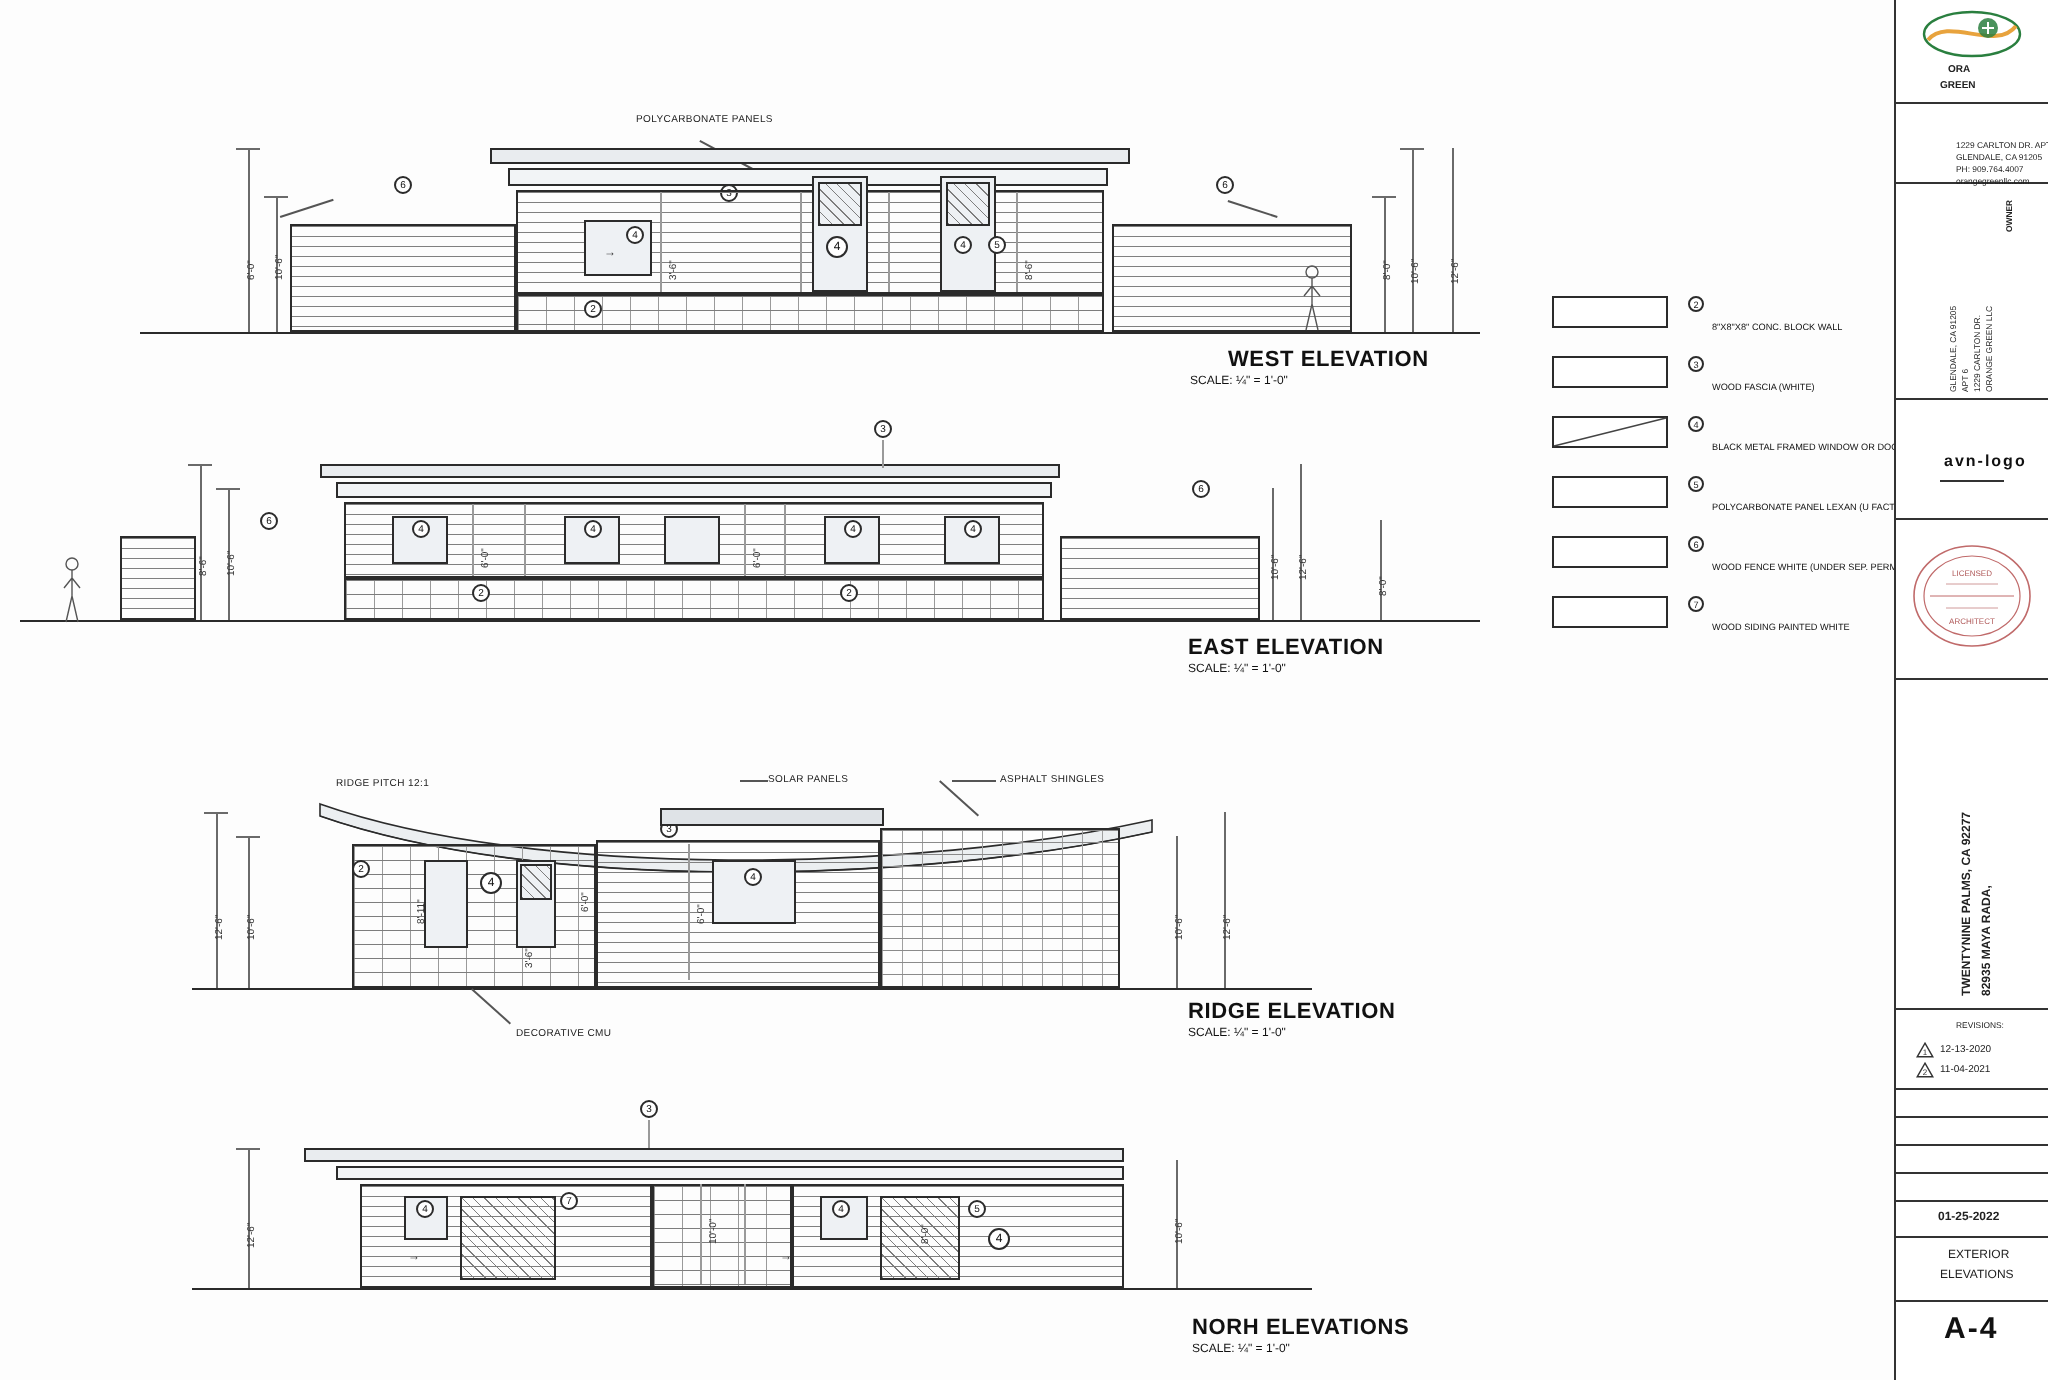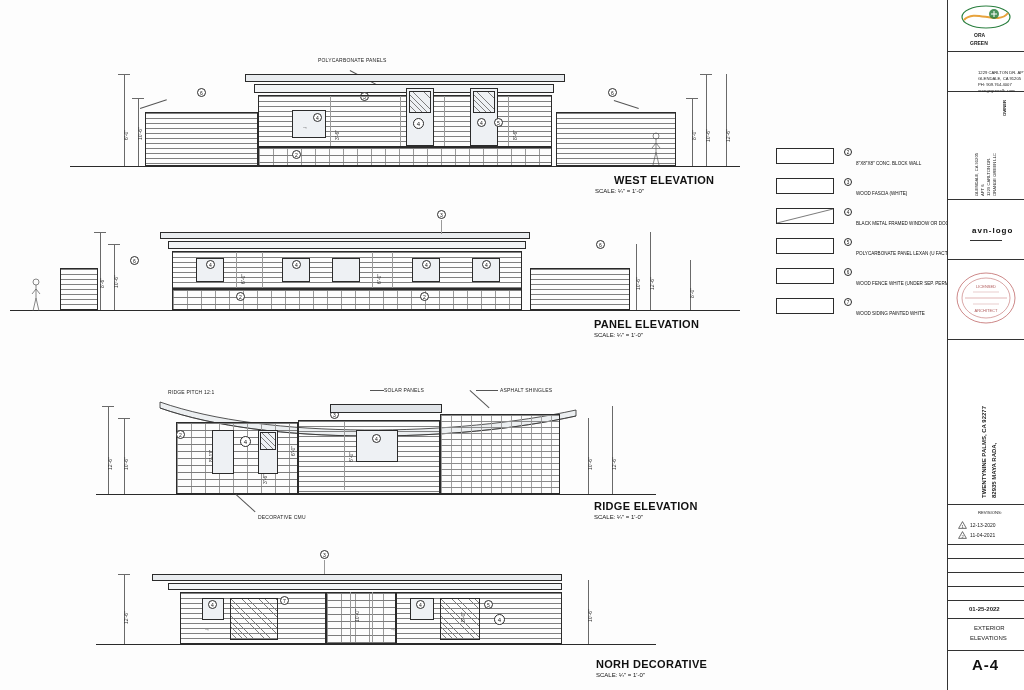--- a/index.html
+++ b/index.html
@@ -174,21 +174,21 @@
     <div class="tag" style="left:130px;top:56px;">6</div>
     <div class="box hatch-h" style="left:530px;top:68px;width:100px;height:42px;"></div>
     <div class="ln hl" style="left:530px;top:68px;width:100px;"></div>
     <div class="tag" style="left:596px;top:40px;">6</div>
 
     <svg class="person" width="12" height="34" viewBox="0 0 12 34" style="left:30px;top:78px;">
       <circle cx="6" cy="4" r="3" fill="none" stroke="#555" stroke-width=".7"></circle>
       <path d="M6 7 V20 M6 11 L2 16 M6 11 L10 16 M6 20 L3 33 M6 20 L9 33" fill="none" stroke="#555" stroke-width=".7"></path>
     </svg>
 
-    <div class="title" style="left:594px;top:118px;">PANEL ELEVATION</div>
+    <div class="title" style="left:594px;top:118px;">EAST ELEVATION</div>
     <div class="scale" style="left:594px;top:132px;">SCALE: ¼" = 1'-0"</div>
   </div>
 
   <div class="abs" style="left:0;top:370px;width:760px;height:160px;">
 
     <div class="lbl" style="left:168px;top:19px;">RIDGE PITCH 12:1</div>
     <div class="lbl" style="left:384px;top:17px;">SOLAR PANELS</div>
     <div class="lbl" style="left:500px;top:17px;">ASPHALT SHINGLES</div>
     <div class="leader" style="left:370px;top:20px;width:14px;"></div>
     <div class="leader" style="left:476px;top:20px;width:22px;"></div>
@@ -272,21 +272,21 @@
     <div class="tag" style="left:416px;top:60px;">4</div>
     <div class="box hatch-diag" style="left:440px;top:58px;width:40px;height:42px;"></div>
     <div class="tag" style="left:484px;top:60px;">5</div>
     <div class="tagbig" style="left:494px;top:74px;">4</div>
 
     <div class="ln vl vthin" style="left:350px;top:52px;height:50px;"></div>
     <div class="ln vl vthin" style="left:372px;top:52px;height:50px;"></div>
     <div class="vdim" style="left:354px;top:82px;">10'-0"</div>
     <div class="vdim" style="left:460px;top:82px;">8'-0"</div>
 
-    <div class="title" style="left:596px;top:118px;">NORH DECORATIVE</div>
+    <div class="title" style="left:596px;top:118px;">NORH ELEVATIONS</div>
     <div class="scale" style="left:596px;top:132px;">SCALE: ¼" = 1'-0"</div>
   </div>
 
   <div id="legend" style="left:776px;top:140px;width:170px;height:215px;">
 
     <div class="lgswatch cmu" style="left:0;top:8px;width:58px;height:16px;"></div>
     <div class="lgtag" style="left:68px;top:8px;">2</div>
     <div class="lgtxt" style="left:80px;top:21px;">8"X8"X8" CONC. BLOCK WALL</div>
 
     <div class="lgswatch" style="left:0;top:38px;width:58px;height:16px;"></div>

